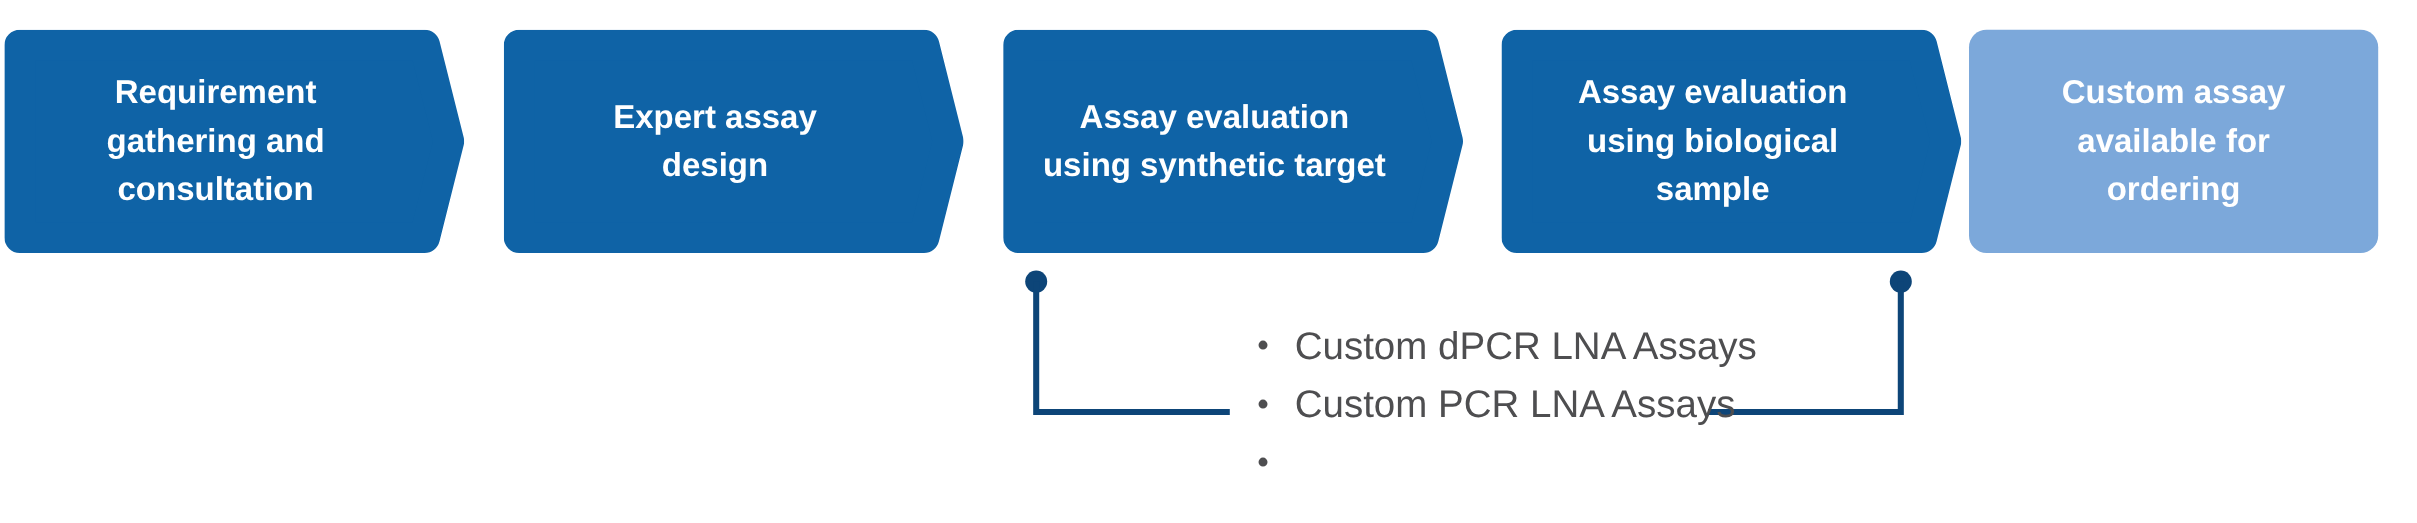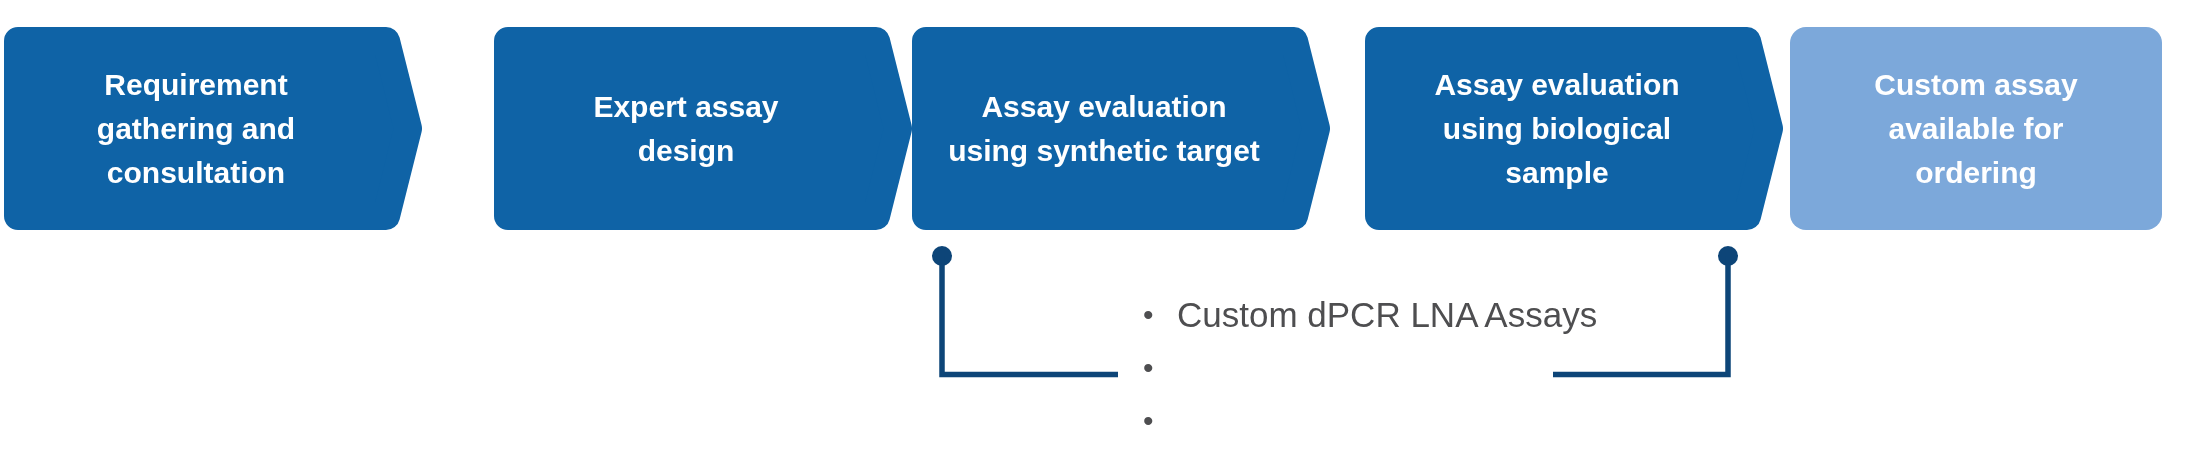--- a/index.html
+++ b/index.html
@@ -52,21 +52,21 @@
 
   <div class="step" style="left:4px;">
     <svg class="arrow-svg" viewBox="0 0 418 203" aria-hidden="true">
       <polygon class="arrow-poly" points="14,14 382,14 404,101.5 382,189 14,189"></polygon>
     </svg>
     <div class="step-label">Requirement
 gathering and
 consultation</div>
   </div>
 
-  <div class="step" style="left:458px;margin-left:36px;">
+  <div class="step" style="left:458px;">
     <svg class="arrow-svg" viewBox="0 0 418 203" aria-hidden="true">
       <polygon class="arrow-poly" points="14,14 382,14 404,101.5 382,189 14,189"></polygon>
     </svg>
     <div class="step-label">Expert assay
 design</div>
   </div>
 
   <div class="step" style="left:912px;">
     <svg class="arrow-svg" viewBox="0 0 418 203" aria-hidden="true">
       <polygon class="arrow-poly" points="14,14 382,14 404,101.5 382,189 14,189"></polygon>
@@ -97,19 +97,20 @@
     <polyline class="connector-line" points="1728,256 1728,374.5 1553,374.5"></polyline>
   </svg>
 
   <div class="callout">
     <div class="callout-item">
       <span class="bullet">•</span>
       <span>Custom dPCR LNA Assays</span>
     </div>
     <div class="callout-item">
       <span class="bullet">•</span>
+      <span>Custom PCR LNA Assays</span>
     </div>
     <div class="callout-item">
       <span class="bullet">•</span>
     </div>
   </div>
 
 </div>
 
 </body></html>

